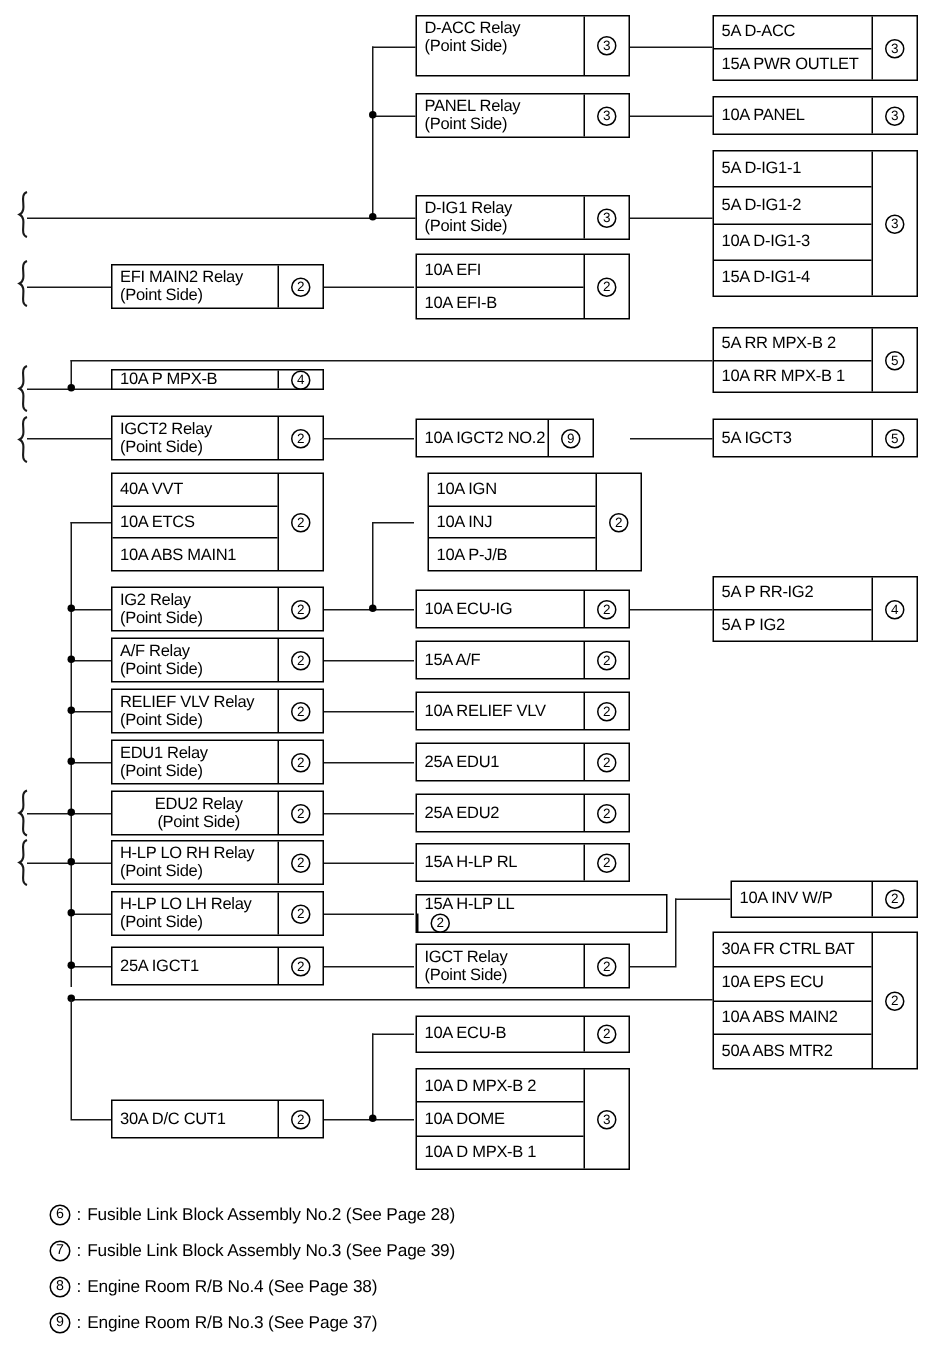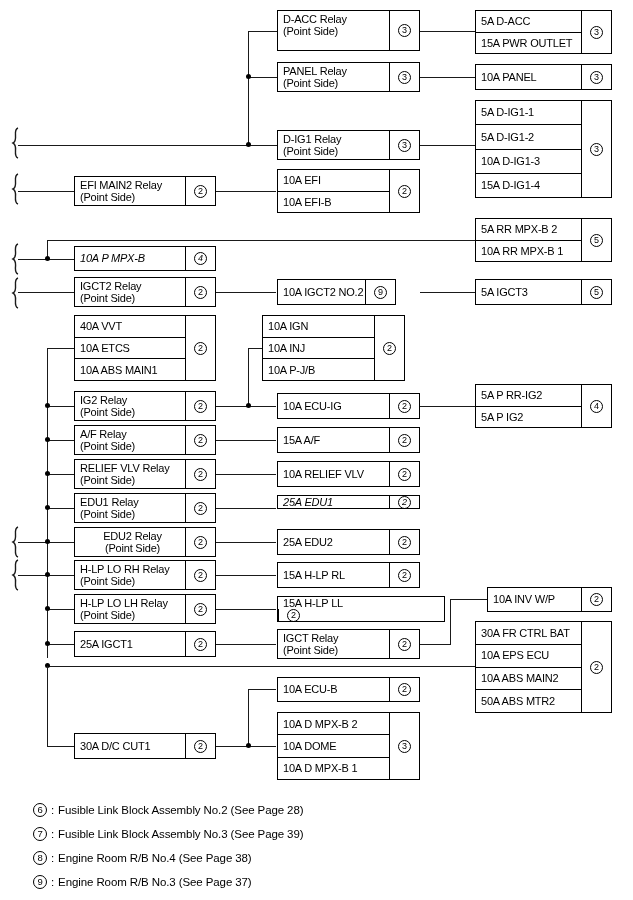--- a/index.html
+++ b/index.html
@@ -289,21 +289,21 @@
   <div class="box" style="left:475px;top:218px;width:137px;height:44px;">
     <div class="rows">
       <div class="row">5A RR MPX-B 2</div>
       <div class="row">10A RR MPX-B 1</div>
     </div>
     <div class="tag">
         <span class="circ">5</span>
       </div>
   </div>
 
-  <div class="box" style="left:74px;top:246px;width:142px;height:25px;font-style:italic;">
+  <div class="box" style="left:74px;top:246px;width:142px;height:14px;">
     <div class="rows">
       <div class="row">10A P MPX-B</div>
     </div>
     <div class="tag">
         <span class="circ">4</span>
       </div>
   </div>
 
   <div class="box" style="left:74px;top:277px;width:142px;height:30px;">
     <div class="rows">
@@ -336,21 +336,21 @@
     <div class="rows">
       <div class="row">40A VVT</div>
       <div class="row">10A ETCS</div>
       <div class="row">10A ABS MAIN1</div>
     </div>
     <div class="tag">
         <span class="circ">2</span>
       </div>
   </div>
 
-  <div class="box" style="left:262px;top:315px;width:143px;height:66px;">
+  <div class="box" style="left:285px;top:315px;width:143px;height:66px;">
     <div class="rows">
       <div class="row">10A IGN</div>
       <div class="row">10A INJ</div>
       <div class="row">10A P-J/B</div>
     </div>
     <div class="tag">
         <span class="circ">2</span>
       </div>
   </div>
 
@@ -417,21 +417,21 @@
   </div>
 
   <div class="box" style="left:74px;top:493px;width:142px;height:30px;">
     <div class="rows">
       <div class="row two-line"><span>EDU1 Relay</span><span>(Point Side)</span></div>
     </div>
     <div class="tag">
         <span class="circ">2</span>
       </div>
   </div>
-  <div class="box" style="left:277px;top:495px;width:143px;height:14px;font-style:italic;">
+  <div class="box" style="left:277px;top:495px;width:143px;height:26px;">
     <div class="rows">
         <div class="row">25A EDU1</div>
       </div>
     <div class="tag">
         <span class="circ">2</span>
       </div>
   </div>
 
   <div class="box" style="left:74px;top:527px;width:142px;height:30px;text-align:center;">
     <div class="rows">

